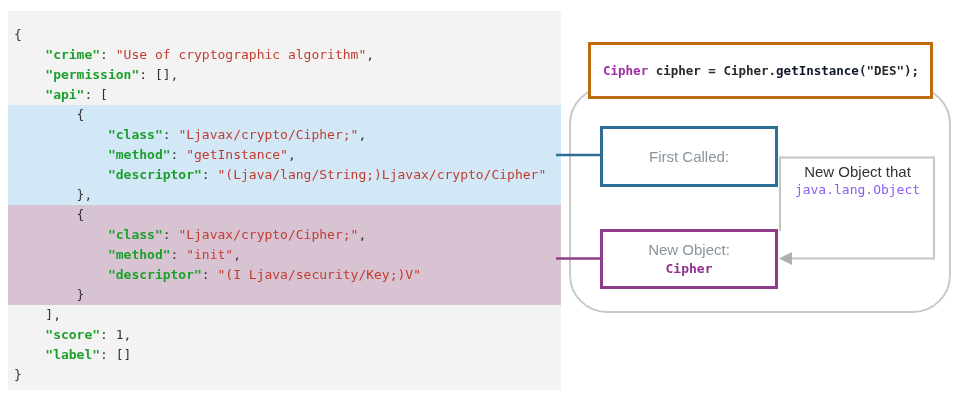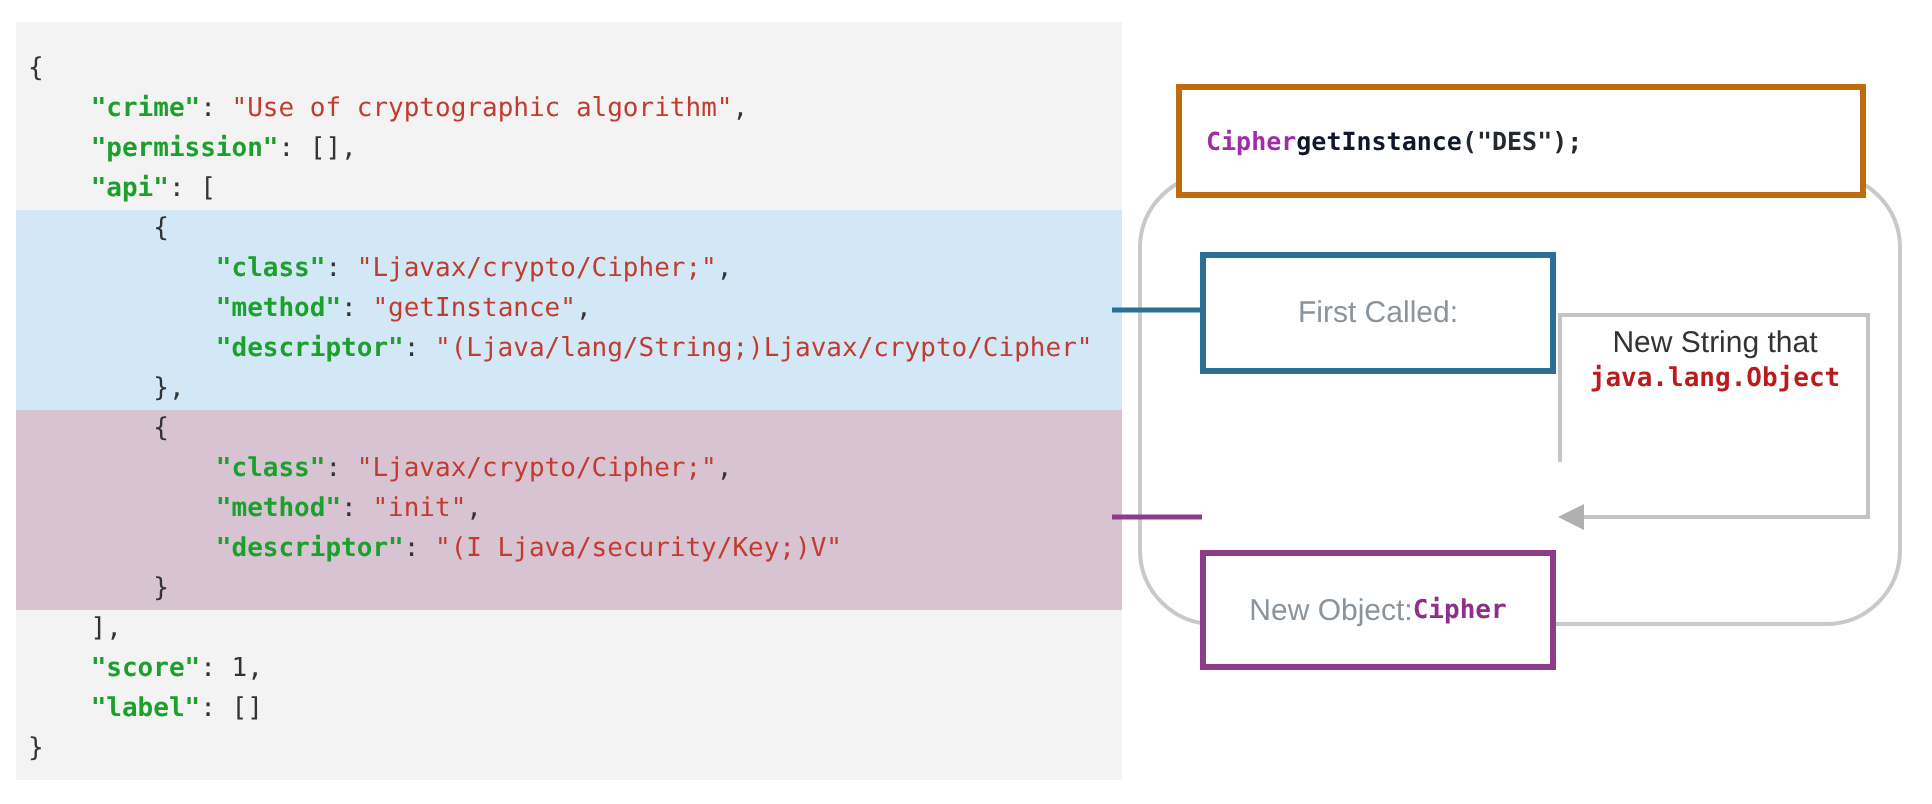--- a/index.html
+++ b/index.html
@@ -30,35 +30,35 @@
     position:absolute;left:588px;top:42px;width:345px;height:57px;box-sizing:border-box;
     border:3px solid #bf6b0f;background:#ffffff;display:flex;align-items:center;
     padding-left:12px;font-family:"DejaVu Sans Mono",monospace;font-size:12.5px;
     font-weight:bold;white-space:pre;
   }
   .tok-type{color:#a12ca7;}
   .tok-plain{color:#24292e;}
   .tok-method{color:#0f172a;}
   .node-box{
     position:absolute;left:600px;width:178px;box-sizing:border-box;background:#ffffff;
-    display:flex;flex-direction:row;align-items:center;justify-content:center;
+    display:flex;flex-direction:column;align-items:center;justify-content:center;
   }
   .node-title{font-size:15px;color:#8a949c;line-height:19px;}
   .node-code{font-family:"DejaVu Sans Mono",monospace;font-size:13px;font-weight:bold;line-height:19px;}
   .first-called-box{top:126px;height:61px;border:3px solid #2d6e96;}
   .first-called-box .node-code{color:#1f6cab;}
-  .new-object-box{top:229px;height:60px;border:3px solid #8e3c87;margin-top:46px;}
+  .new-object-box{top:229px;height:60px;border:3px solid #8e3c87;}
   .new-object-box .node-code{color:#8e2f8a;}
   .info-box{
     position:absolute;left:780px;top:157px;width:155px;text-align:center;padding-top:6px;
   }
   .info-sans{font-size:15px;color:#333333;line-height:18px;white-space:nowrap;}
   .info-mono{
-    font-family:"DejaVu Sans Mono",monospace;font-size:13px;font-weight:700;
-    color:#b91c1c;line-height:18px;white-space:nowrap;text-align:center;
+    font-family:"DejaVu Sans Mono",monospace;font-size:13px;font-weight:400;
+    color:#8b5cf6;line-height:18px;white-space:nowrap;text-align:center;
   }
 </style>
 </head>
 <body>
 
 <div class="canvas">
 
   <div class="json-panel">
       <div class="code-line"><span class="tok-p">{</span></div>
       <div class="code-line"><span class="tok-p">    </span><span class="tok-k">"crime"</span><span class="tok-p">: </span><span class="tok-s">"Use of cryptographic algorithm"</span><span class="tok-p">,</span></div>
@@ -82,29 +82,29 @@
 
   <div class="rounded-container"></div>
 
   <svg class="overlay-svg" width="966" height="402" viewBox="0 0 966 402">
     <path d="M556,155 H601" stroke="#2d6e96" stroke-width="2.5" fill="none"></path>
     <path d="M556,258.5 H601" stroke="#8e3c87" stroke-width="2.5" fill="none"></path>
     <path d="M780,231 V157.5 H934 V258.5 H792" stroke="#c4c4c4" stroke-width="2" fill="none"></path>
     <polygon points="779,258.5 792,252 792,265" fill="#b0b0b0"></polygon>
   </svg>
 
-  <div class="snippet-box"><span class="tok-type">Cipher</span><span class="tok-method">getInstance</span><span class="tok-plain">("DES");</span></div>
+  <div class="snippet-box"><span class="tok-type">Cipher</span><span class="tok-plain"> cipher = Cipher.</span><span class="tok-method">getInstance</span><span class="tok-plain">("DES");</span></div>
 
   <div class="node-box first-called-box">
     <span class="node-title">First Called:</span>
   </div>
 
   <div class="node-box new-object-box">
     <span class="node-title">New Object:</span>
     <span class="node-code">Cipher</span>
   </div>
 
   <div class="info-box">
-    <div class="info-sans">New String that</div>
+    <div class="info-sans">New Object that</div>
     <div class="info-mono">java.lang.Object</div>
   </div>
 
 </div>
 
 </body></html>

